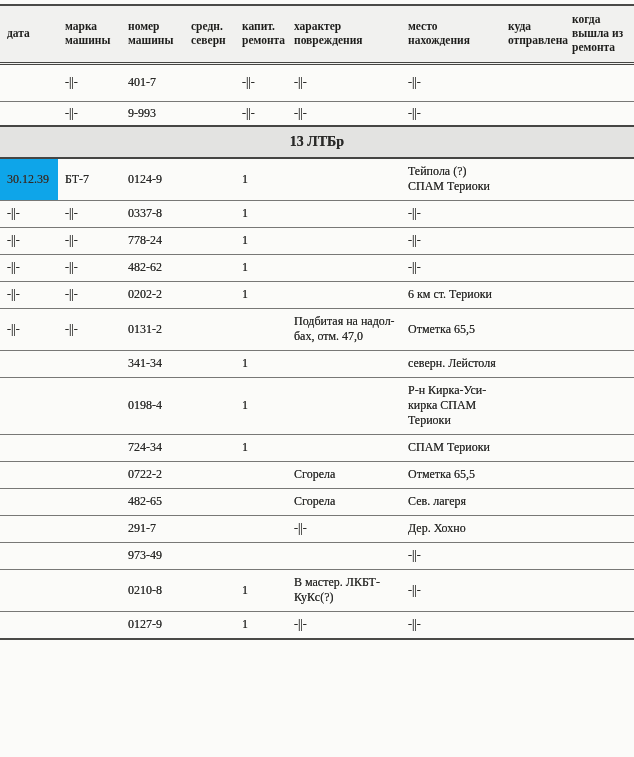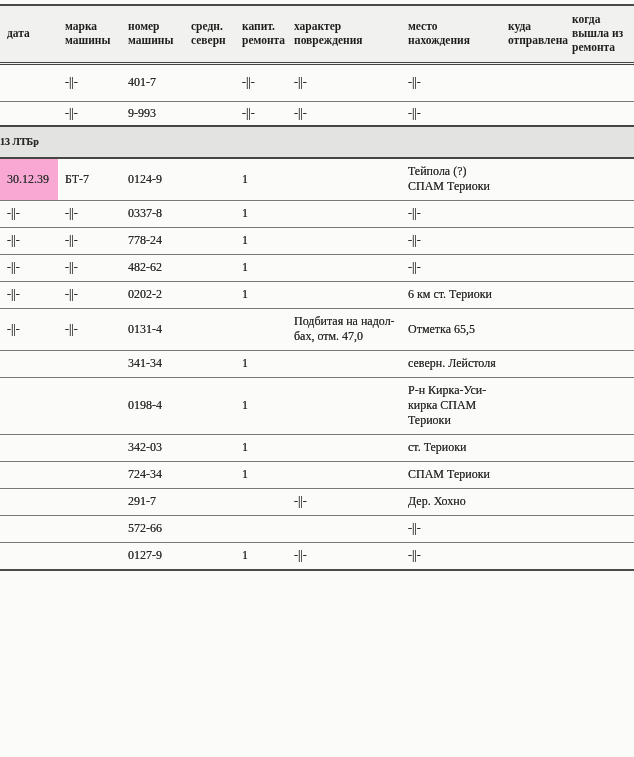--- a/index.html
+++ b/index.html
@@ -45,29 +45,30 @@
     border-bottom: 1px solid #787876;
     white-space: pre-line;
     color: #2a2a28;
     text-shadow: 0 0 0.4px #555;
   }
   
   tbody tr:nth-child(1) td { padding-top: 10px; padding-bottom: 11px; }
   tbody tr:nth-child(2) td { padding-top: 4px; padding-bottom: 4px; }
   tr.section-row td {
     background: #e3e3e1;
+    text-align: center;
     font-weight: bold;
-    font-size: 10px;
+    font-size: 14px;
     padding: 7px 0 8px 0;
     border-top: 2px solid #454543;
     border-bottom: 2px solid #454543;
     white-space: normal;
     vertical-align: middle;
   }
-  td.date-highlight { background: #f9a8d4; }
+  td.date-highlight { background: #0ea5e9; }
 </style>
 </head>
 <body>
 
 <div class="page">
   <table class="repair-table">
     <colgroup>
       <col style="width:58px">
         <col style="width:63px">
         <col style="width:63px">
@@ -169,21 +170,21 @@
           <td></td>
           <td>1</td>
           <td></td>
           <td>6 км ст. Териоки</td>
           <td></td>
           <td></td>
         </tr>
         <tr>
           <td>-||-</td>
           <td>-||-</td>
-          <td>0131-4</td>
+          <td>0131-2</td>
           <td></td>
           <td></td>
           <td>Подбитая на надол-
 бах, отм. 47,0</td>
           <td>Отметка 65,5</td>
           <td></td>
           <td></td>
         </tr>
         <tr>
           <td></td>
@@ -205,57 +206,80 @@
           <td></td>
           <td>Р-н Кирка-Уси-
 кирка СПАМ
 Териоки</td>
           <td></td>
           <td></td>
         </tr>
         <tr>
           <td></td>
           <td></td>
-          <td>342-03</td>
-          <td></td>
-          <td>1</td>
-          <td></td>
-          <td>ст. Териоки</td>
-          <td></td>
-          <td></td>
-        </tr>
-        <tr>
-          <td></td>
-          <td></td>
           <td>724-34</td>
           <td></td>
           <td>1</td>
           <td></td>
           <td>СПАМ Териоки</td>
           <td></td>
           <td></td>
         </tr>
         <tr>
           <td></td>
           <td></td>
+          <td>0722-2</td>
+          <td></td>
+          <td></td>
+          <td>Сгорела</td>
+          <td>Отметка 65,5</td>
+          <td></td>
+          <td></td>
+        </tr>
+        <tr>
+          <td></td>
+          <td></td>
+          <td>482-65</td>
+          <td></td>
+          <td></td>
+          <td>Сгорела</td>
+          <td>Сев. лагеря</td>
+          <td></td>
+          <td></td>
+        </tr>
+        <tr>
+          <td></td>
+          <td></td>
           <td>291-7</td>
           <td></td>
           <td></td>
           <td>-||-</td>
           <td>Дер. Хохно</td>
           <td></td>
           <td></td>
         </tr>
         <tr>
           <td></td>
           <td></td>
-          <td>572-66</td>
-          <td></td>
-          <td></td>
-          <td></td>
+          <td>973-49</td>
+          <td></td>
+          <td></td>
+          <td></td>
+          <td>-||-</td>
+          <td></td>
+          <td></td>
+        </tr>
+        <tr>
+          <td></td>
+          <td></td>
+          <td>0210-8</td>
+          <td></td>
+          <td>1</td>
+          <td>В мастер. ЛКБТ-
+КуКс(?)</td>
           <td>-||-</td>
           <td></td>
           <td></td>
         </tr>
         <tr>
           <td></td>
           <td></td>
           <td>0127-9</td>
           <td></td>
           <td>1</td>

